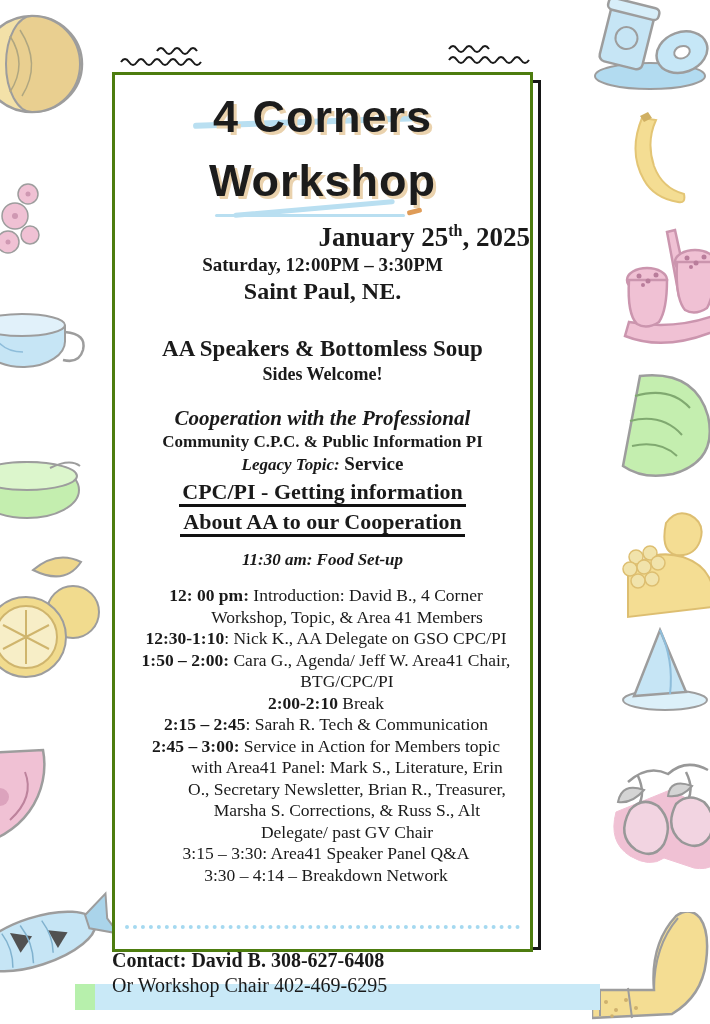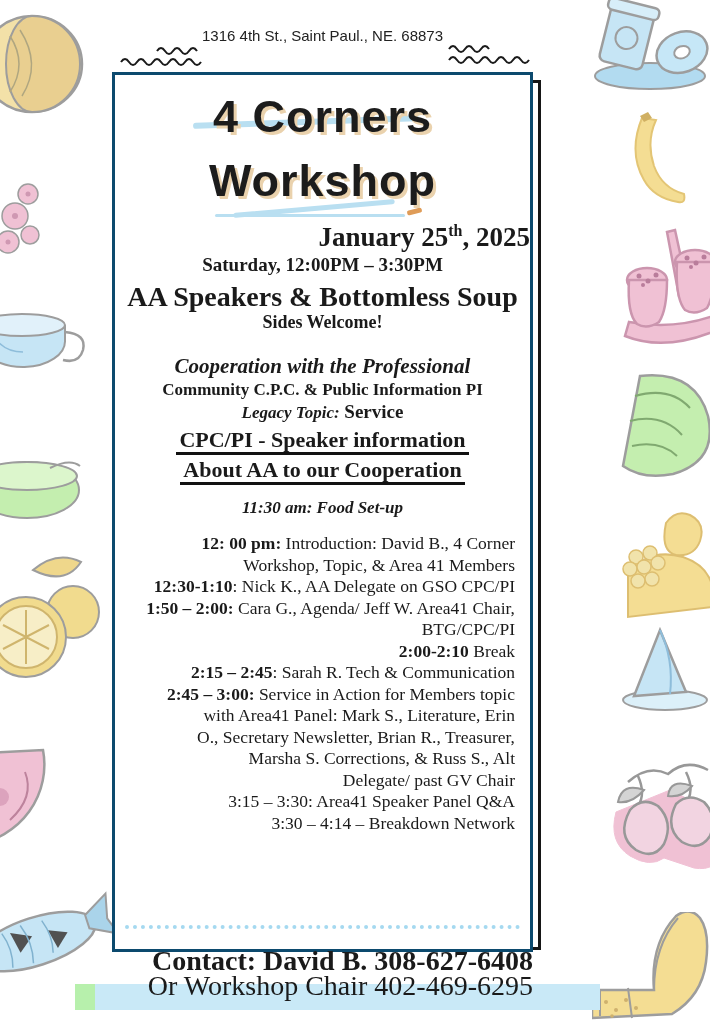--- a/index.html
+++ b/index.html
@@ -11,51 +11,51 @@
   body{width:710px;height:1024px;position:relative;overflow:hidden;background:#ffffff;
        font-family:"Liberation Serif","DejaVu Serif",serif;color:var(--ink);}
   .deco{position:absolute;opacity:.88;z-index:0;}
   
   .header{position:absolute;left:112px;top:26px;width:421px;text-align:center;z-index:3;}
   .club-name{font-size:27px;font-weight:bold;letter-spacing:.5px;}
   .address{font-family:"Liberation Sans","DejaVu Sans",sans-serif;font-size:15px;margin-top:1px;color:#222;}
   .squig{position:absolute;z-index:3;}
   
   .frame-shadow{position:absolute;left:120px;top:80px;width:415px;height:864px;border:3px solid #161616;background:#fff;z-index:1;}
-  .frame{position:absolute;left:112px;top:72px;width:415px;height:864px;border:3px solid #0c4a6e;background:#fff;
+  .frame{position:absolute;left:112px;top:72px;width:415px;height:864px;border:3px solid #4d7c0f;background:#fff;
          z-index:2;text-align:center;padding-top:10px;box-sizing:content-box;overflow:hidden;}
   .title{position:relative;z-index:2;font-family:"Liberation Sans","DejaVu Sans",sans-serif;font-weight:700;
          font-size:45px;line-height:64px;letter-spacing:1px;color:#1c1c1c;
          text-shadow:3px 3px 0 var(--title-shadow);}
   .stroke{position:absolute;background:var(--stroke-blue);border-radius:3px;z-index:1;}
   .stroke.s1{left:78px;top:44px;width:226px;height:6px;transform:rotate(-2deg);}
   .stroke.s2{left:118px;top:131px;width:162px;height:5px;transform:rotate(-5deg);}
   .stroke.s3{left:100px;top:139px;width:190px;height:3px;}
   .tick{position:absolute;left:292px;top:134px;width:15px;height:5px;background:var(--tick-orange);transform:rotate(-14deg);z-index:1;border-radius:2px;}
   .date{font-size:27px;font-weight:bold;line-height:32px;margin-top:2px;text-align:right;}
   .date sup{font-size:16px;}
   .daytime{font-size:19px;font-weight:bold;line-height:24px;}
   .loc{font-size:24px;font-weight:bold;line-height:28px;}
-  .speakers{font-size:28px;font-weight:bold;line-height:28px;margin-top:6px;}
+  .speakers{font-size:23px;font-weight:bold;line-height:28px;margin-top:30px;}
   .sides{font-size:18px;font-weight:bold;line-height:22px;}
   .coop1{font-size:21px;font-weight:bold;font-style:italic;line-height:26px;margin-top:20px;}
   .coop2,.coop3{font-size:17px;font-weight:bold;line-height:21px;}
   .legacy{font-size:17px;line-height:24px;}
   .legacy .lab{font-weight:bold;font-style:italic;}
   .legacy .val{font-weight:bold;font-size:19px;}
   .maint{font-size:22px;font-weight:bold;line-height:29px;}
   .maint .u{display:inline-block;border-bottom:3px solid #111;padding:0 3px;line-height:25px;}
   .food{font-size:17px;font-weight:bold;font-style:italic;line-height:22px;margin-top:12px;}
-  .sched{text-align:right;margin:14px 0 8px 22px;width:378px;font-size:17.5px;line-height:21.5px;}
+  .sched{text-align:center;margin:14px 0 8px 22px;width:378px;font-size:17.5px;line-height:21.5px;}
   .si{padding-left:42px;text-indent:-42px;}
   .si .t{font-weight:bold;}
   .si.plain .t{font-weight:normal;}
   .dotted{position:absolute;left:10px;right:10px;bottom:20px;border-top:4px dotted var(--dotted-blue);}
   
-  .contact{position:absolute;left:112px;top:948px;width:421px;text-align:right;z-index:2;font-size:28px;}
+  .contact{position:absolute;left:112px;top:948px;width:421px;text-align:left;z-index:2;font-size:20px;}
   .contact .p{font-weight:bold;line-height:25px;}
   .contact .s{line-height:25px;}
   .band{position:absolute;left:95px;top:984px;width:505px;height:26px;background:var(--band-blue);z-index:1;}
   .band-green{position:absolute;left:75px;top:984px;width:20px;height:26px;background:var(--band-green);z-index:1;}
 </style>
 </head>
 <body>
 
 <div>
 
@@ -189,21 +189,20 @@
     <g fill="#c9a75a">
         <circle cx="14" cy="90" r="2"></circle>
         <circle cx="24" cy="98" r="2"></circle>
         <circle cx="34" cy="88" r="2"></circle>
         <circle cx="20" cy="104" r="1.8"></circle>
         <circle cx="44" cy="96" r="2"></circle>
       </g>
   </svg>
 
   <div class="header">
-    <div class="address">1316 4th St., Saint Paul., NE. 68873</div>
   </div>
   <svg class="squig" style="left:156px;top:45px" width="44" height="10" viewBox="0 0 44 10">
       <path d="M1 6 Q5 0 9 6 T17 6 T25 6 T33 6 T41 6" fill="none" stroke="#1a1a1a" stroke-width="2"></path>
     </svg>
   <svg class="squig" style="left:120px;top:56px" width="82" height="10" viewBox="0 0 82 10">
       <path d="M1 6 Q5 0 9 6 T17 6 T25 6 T33 6 T41 6 T49 6 T57 6 T65 6 T73 6 T81 6" fill="none" stroke="#1a1a1a" stroke-width="2"></path>
     </svg>
   <svg class="squig" style="left:448px;top:43px" width="44" height="10" viewBox="0 0 44 10">
       <path d="M1 6 Q5 0 9 6 T17 6 T25 6 T33 6 T41 6" fill="none" stroke="#1a1a1a" stroke-width="2"></path>
     </svg>
@@ -218,28 +217,29 @@
     <div class="stroke s3"></div>
     <div class="tick"></div>
 
     <div class="title">
       <div>4 Corners</div>
       <div>Workshop</div>
     </div>
 
     <div class="date"><span>January 25</span><sup>th</sup><span>, 2025</span></div>
     <div class="daytime">Saturday, 12:00PM – 3:30PM</div>
+    <div class="loc">Saint Paul, NE.</div>
 
     <div class="speakers">AA Speakers &amp; Bottomless Soup</div>
     <div class="sides">Sides Welcome!</div>
 
     <div class="coop1">Cooperation with the Professional</div>
     <div class="coop2">Community C.P.C. &amp; Public Information PI</div>
     <div class="legacy"><span class="lab">Legacy Topic:</span><span class="val"> Service</span></div>
-    <div class="maint"><span class="u">CPC/PI - Speaker information</span></div>
+    <div class="maint"><span class="u">CPC/PI - Getting information</span></div>
     <div class="maint"><span class="u">About AA to our Cooperation</span></div>
 
     <div class="food">11:30 am: Food Set-up</div>
 
     <div class="sched">
       <div class="si"><span class="t">12: 00 pm:</span><span> Introduction: David B., 4 Corner Workshop, Topic, &amp; Area 41 Members</span></div>
       <div class="si"><span class="t">12:30-1:10</span><span>: Nick K., AA Delegate on GSO CPC/PI</span></div>
       <div class="si"><span class="t">1:50 – 2:00:</span><span> Cara G., Agenda/ Jeff W. Area41 Chair, BTG/CPC/PI</span></div>
       <div class="si"><span class="t">2:00-2:10</span><span> Break</span></div>
       <div class="si"><span class="t">2:15 – 2:45</span><span>: Sarah R. Tech &amp; Communication</span></div>

